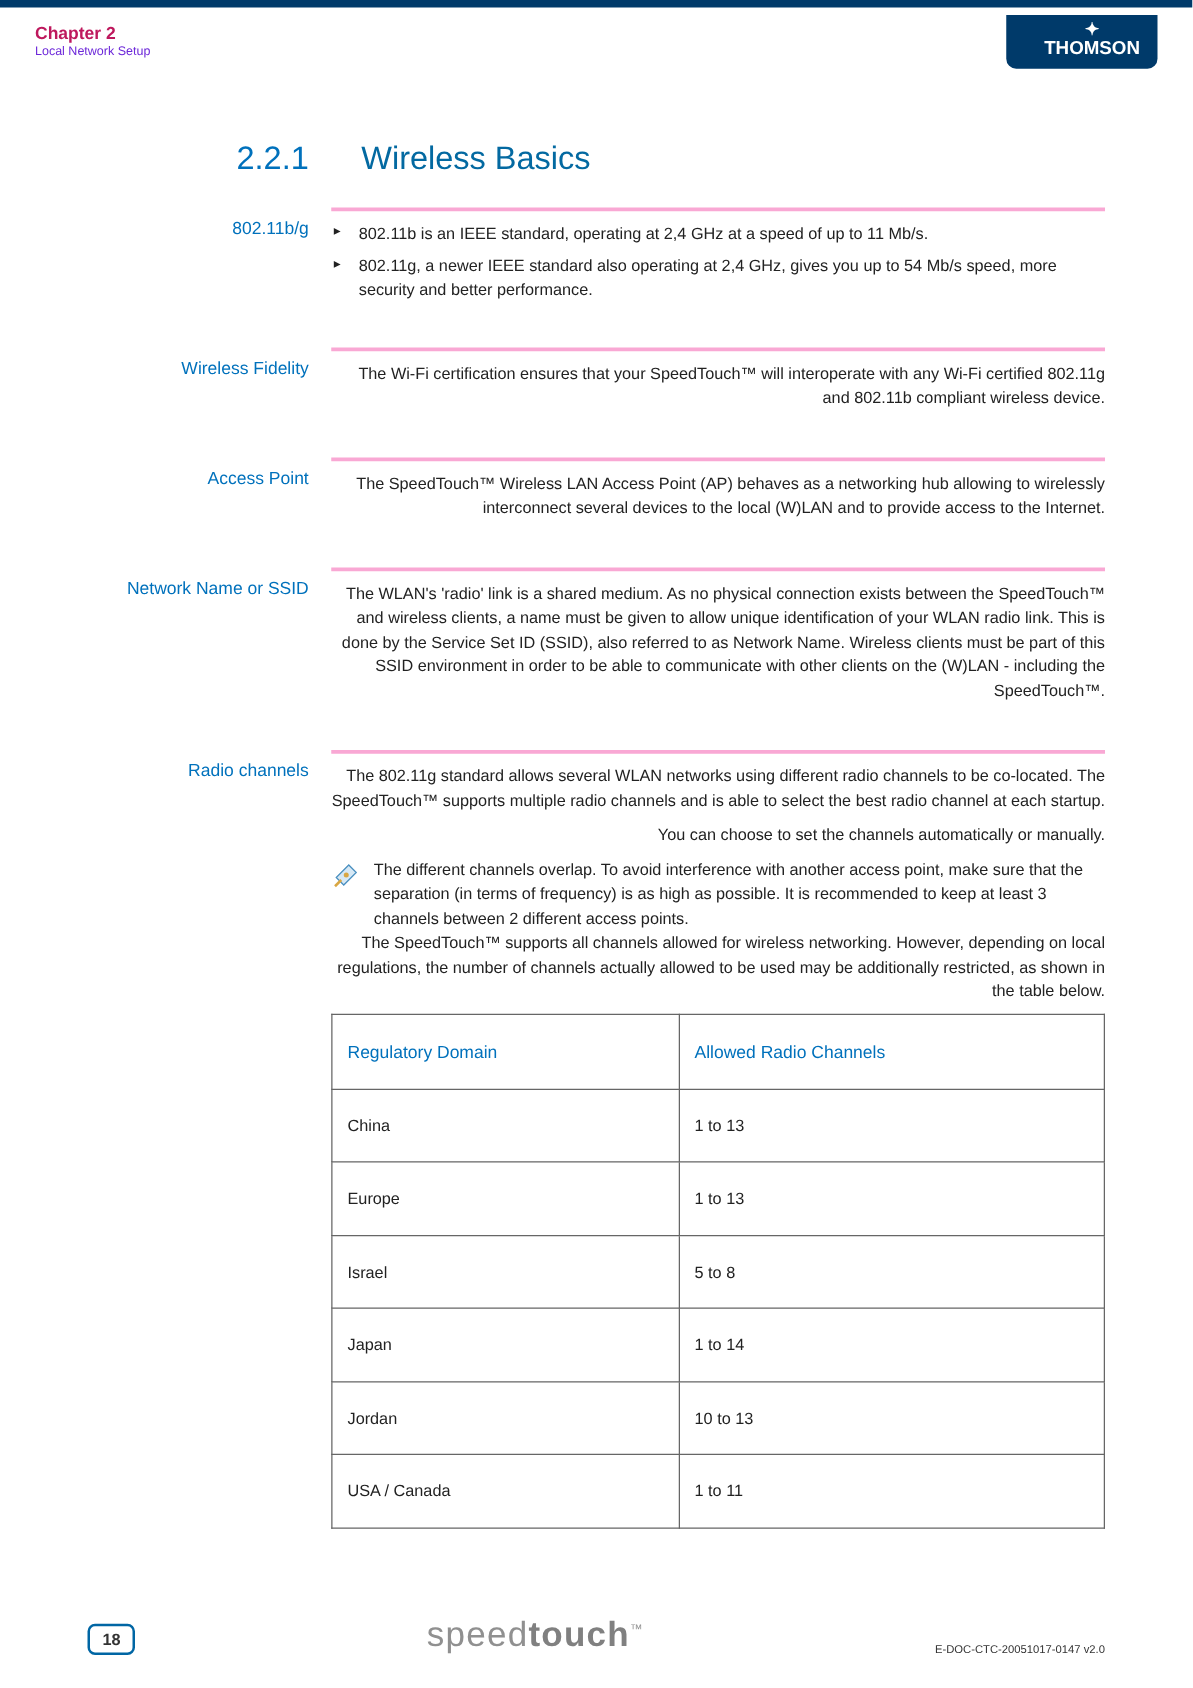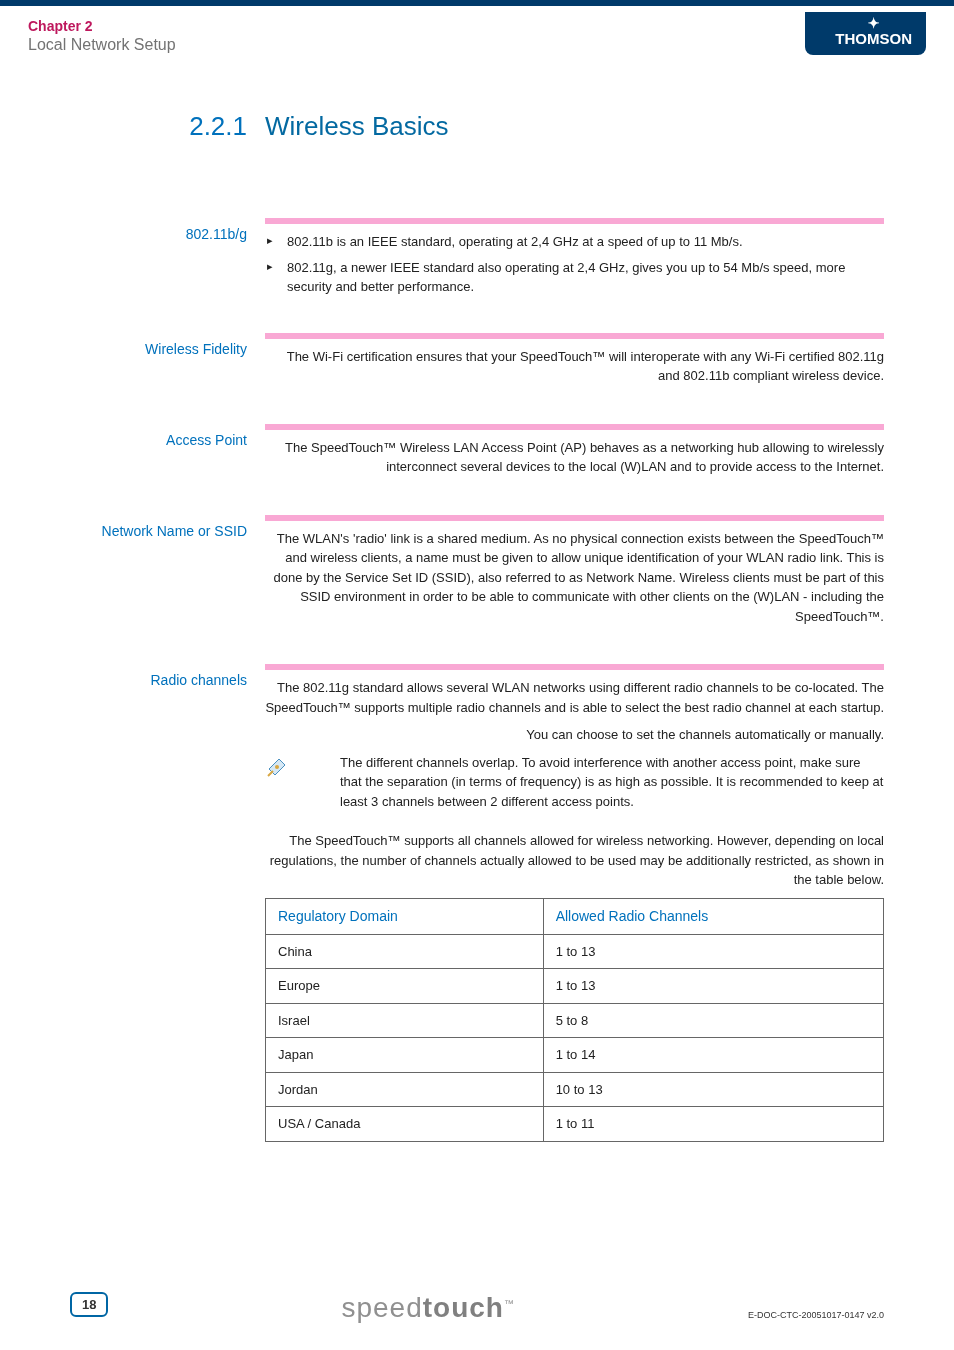--- a/index.html
+++ b/index.html
@@ -23,22 +23,22 @@
       align-items: flex-start;
       padding: 12px 28px 0 28px;
     }
     .chapter-block { }
     .chapter-title {
       color: #be185d;
       font-weight: bold;
       font-size: 14px;
     }
     .chapter-sub {
-      color: #737373;
-      font-size: 16px;
+      color: #6d28d9;
+      font-size: 10px;
       margin-top: 2px;
     }
     .thomson-badge {
       background: #003a6a;
       color: #fff;
       padding: 4px 14px 8px 30px;
       border-radius: 0 0 8px 8px;
       text-align: center;
       font-weight: bold;
       font-size: 15px;
@@ -48,21 +48,22 @@
     .thomson-badge .glyph {
       font-size: 14px;
       display: block;
       line-height: 1;
     }
     .content {
       padding: 50px 70px 0 70px;
     }
     .section-heading-row {
       display: flex;
-      margin-bottom: 76px;
+      margin-bottom: 24px;
+      gap: 24px;
     }
     .section-num {
       width: 195px;
       text-align: right;
       padding-right: 18px;
       color: #0071bc;
       font-size: 26px;
       font-weight: 300;
       font-family: "Segoe UI Light", "Helvetica Neue Light", Arial, sans-serif;
     }
@@ -81,21 +82,21 @@
       flex-shrink: 0;
       text-align: right;
       padding-right: 18px;
       color: #0071bc;
       font-size: 14px;
       font-family: "Segoe UI Light", "Helvetica Neue Light", Arial, sans-serif;
       padding-top: 8px;
     }
     .body-col {
       flex: 1;
-      border-top: 6px solid #f9a8d4;
+      border-top: 3px solid #f9a8d4;
       padding-top: 8px;
       line-height: 1.5;
       color: #222;
     }
     .body-col p { margin-bottom: 8px; text-align: right; }
     ul.arrow-list {
       list-style: none;
       padding-left: 0;
     }
     ul.arrow-list li {
@@ -106,55 +107,54 @@
     ul.arrow-list li::before {
       content: "▸";
       position: absolute;
       left: 2px;
       top: 0;
       color: #222;
       font-size: 11px;
     }
     .note-row {
       display: flex;
-      margin-bottom: 20px;
-      gap: 41px;
+      margin-bottom: 0;
     }
     .note-icon {
       width: 34px;
       flex-shrink: 0;
       padding-top: 2px;
     }
     .pin-svg { width: 24px; height: 24px; }
     .note-text { flex: 1; }
     table.reg-table {
       width: 100%;
       border-collapse: collapse;
       margin-top: 6px;
     }
     table.reg-table th, table.reg-table td {
       border: 1px solid #666;
-      padding: 7px 12px;
+      padding: 19px 12px;
       text-align: left;
       font-size: 13px;
     }
     table.reg-table th {
       color: #0071bc;
       font-weight: normal;
       font-family: "Segoe UI Light", "Helvetica Neue Light", Arial, sans-serif;
       font-size: 14px;
     }
     .footer {
       position: absolute;
       bottom: 26px;
       left: 0;
       right: 0;
       padding: 0 70px;
       display: flex;
-      align-items: flex-start;
+      align-items: flex-end;
       justify-content: space-between;
     }
     .page-num-box {
       border: 2px solid #0066a4;
       border-radius: 6px;
       padding: 3px 10px;
       font-weight: bold;
       font-size: 13px;
       color: #333;
     }

